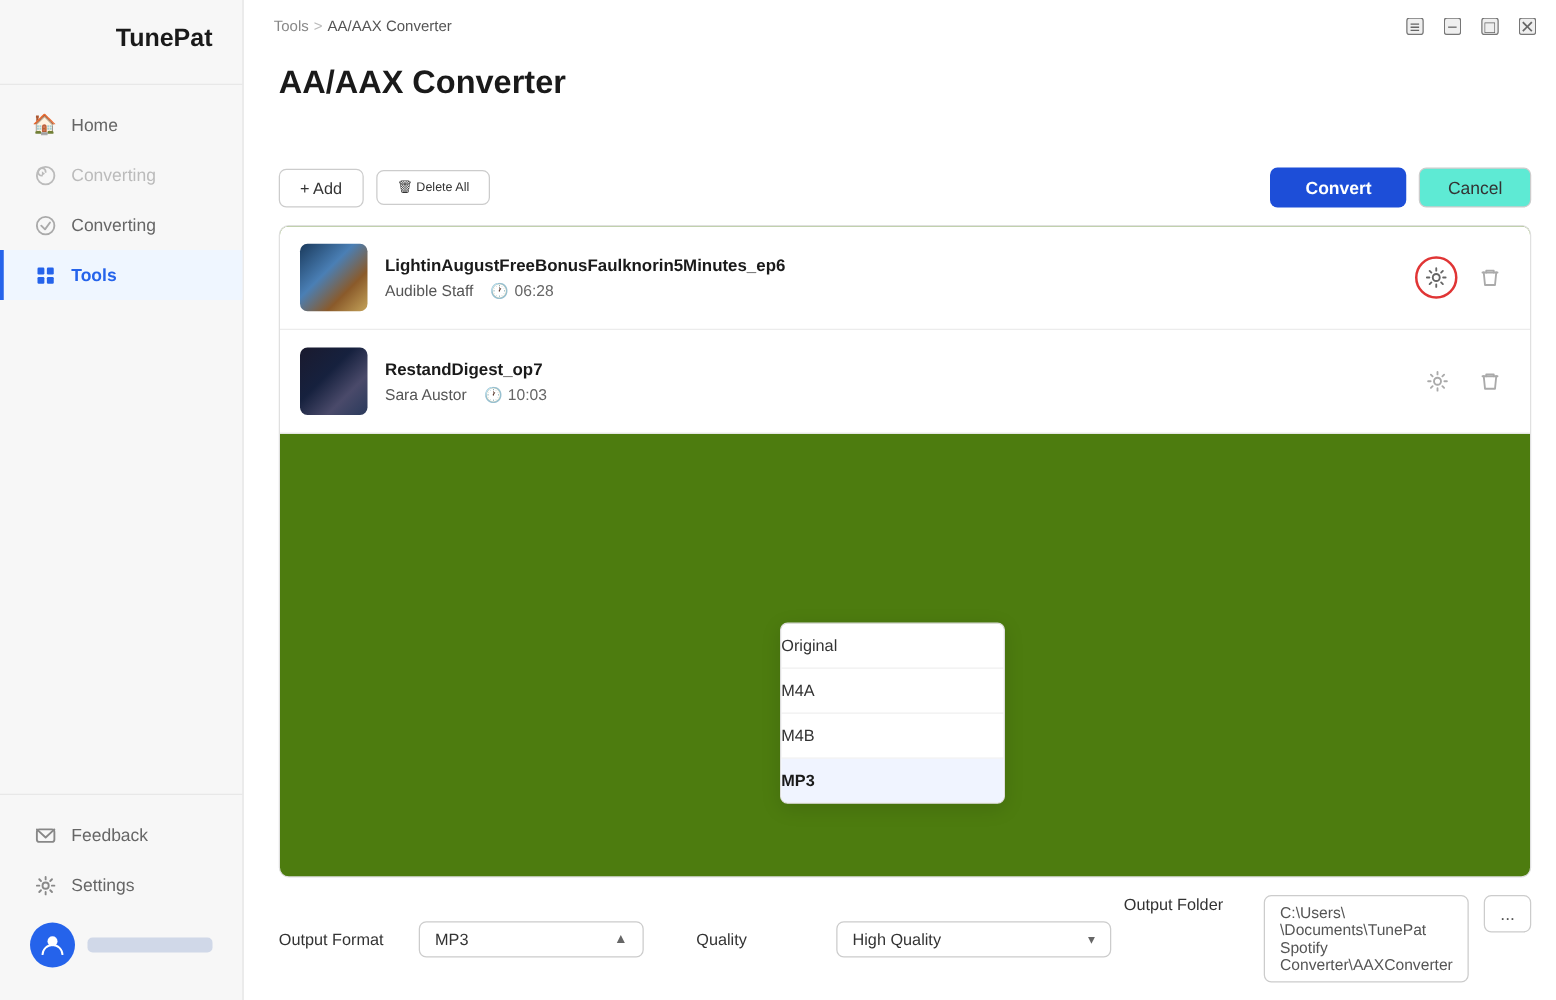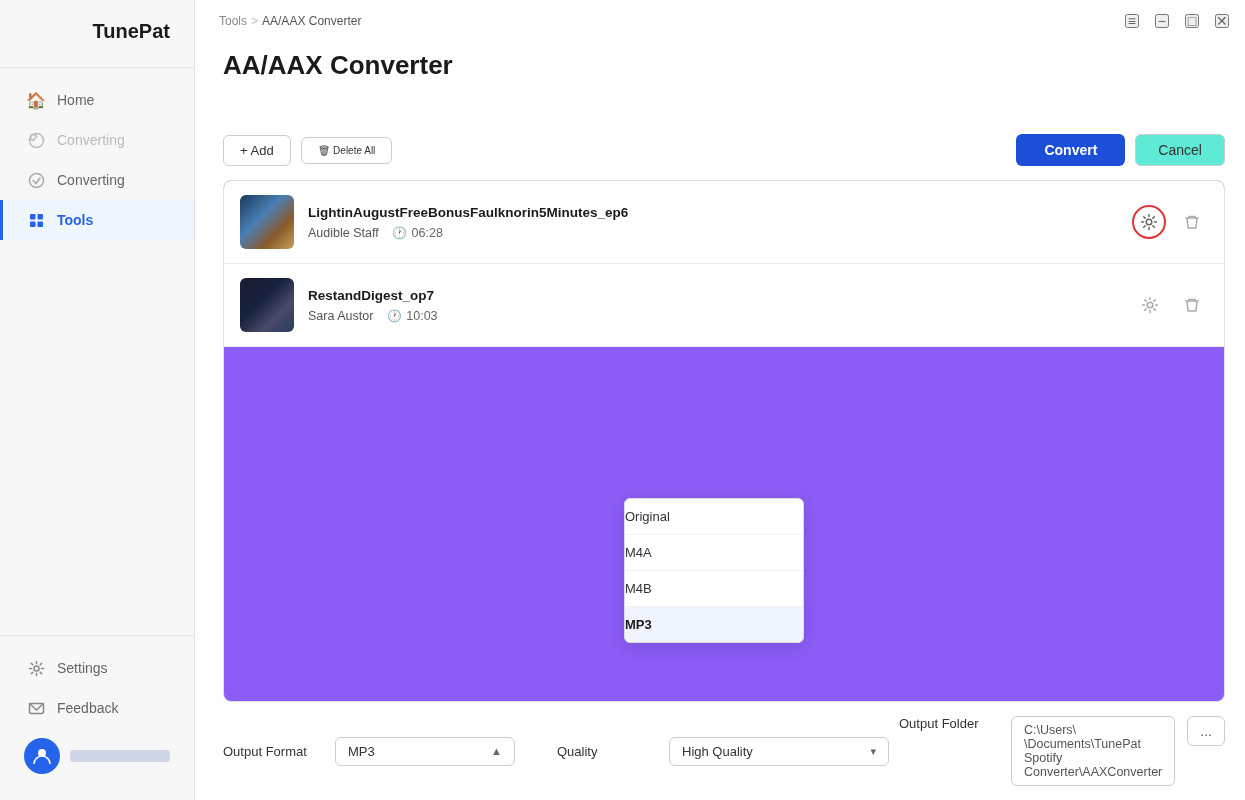--- a/index.html
+++ b/index.html
@@ -192,21 +192,21 @@
       border-radius: 6px;
       font-size: 14px;
       cursor: pointer;
     }
 
     
     .file-list-area {
       margin: 0 28px;
       border: 1px solid #e0e0e0;
       border-radius: 8px;
-      background: #8b5cf6;
+      background: #4d7c0f;
       padding: 0;
       flex: 1;
       overflow: hidden;
       position: relative;
       min-height: 320px;
     }
 
     .file-item {
       display: flex;
       align-items: center;
@@ -399,34 +399,34 @@
           <rect x="9.5" y="9.5" width="5.5" height="5.5" rx="1" fill="#2563eb"></rect>
         </svg>
       </span>
       <span>Tools</span>
     </div>
   </div>
   <div class="sidebar-bottom">
     <div class="sidebar-item">
       <span class="sidebar-icon">
         <svg width="17" height="17" viewBox="0 0 17 17" fill="none" xmlns="http://www.w3.org/2000/svg">
+          <rect x="1.5" y="3.5" width="14" height="10" rx="2" stroke="#888" stroke-width="1.5"></rect>
+          <polyline points="1.5,3.5 8.5,10 15.5,3.5" stroke="#888" stroke-width="1.5" fill="none" stroke-linecap="round" stroke-linejoin="round"></polyline>
+        </svg>
+      </span>
+      <span>Feedback</span>
+    </div>
+    <div class="sidebar-item">
+      <span class="sidebar-icon">
+        <svg width="17" height="17" viewBox="0 0 17 17" fill="none" xmlns="http://www.w3.org/2000/svg">
           <circle cx="8.5" cy="8.5" r="2.5" stroke="#888" stroke-width="1.5"></circle>
           <path d="M8.5 1.5v2M8.5 13.5v2M1.5 8.5h2M13.5 8.5h2M3.4 3.4l1.4 1.4M12.2 12.2l1.4 1.4M3.4 13.6l1.4-1.4M12.2 4.8l1.4-1.4" stroke="#888" stroke-width="1.5" stroke-linecap="round"></path>
         </svg>
       </span>
       <span>Settings</span>
-    </div>
-    <div class="sidebar-item">
-      <span class="sidebar-icon">
-        <svg width="17" height="17" viewBox="0 0 17 17" fill="none" xmlns="http://www.w3.org/2000/svg">
-          <rect x="1.5" y="3.5" width="14" height="10" rx="2" stroke="#888" stroke-width="1.5"></rect>
-          <polyline points="1.5,3.5 8.5,10 15.5,3.5" stroke="#888" stroke-width="1.5" fill="none" stroke-linecap="round" stroke-linejoin="round"></polyline>
-        </svg>
-      </span>
-      <span>Feedback</span>
     </div>
     <div class="sidebar-avatar-section">
       <div class="avatar-circle">
         <svg width="20" height="20" viewBox="0 0 20 20" fill="none">
           <circle cx="10" cy="7" r="4" fill="white"></circle>
           <path d="M2 18c0-4.4 3.6-8 8-8s8 3.6 8 8" stroke="white" stroke-width="1.5" fill="none"></path>
         </svg>
       </div>
       <div class="avatar-name-placeholder"></div>
     </div>

